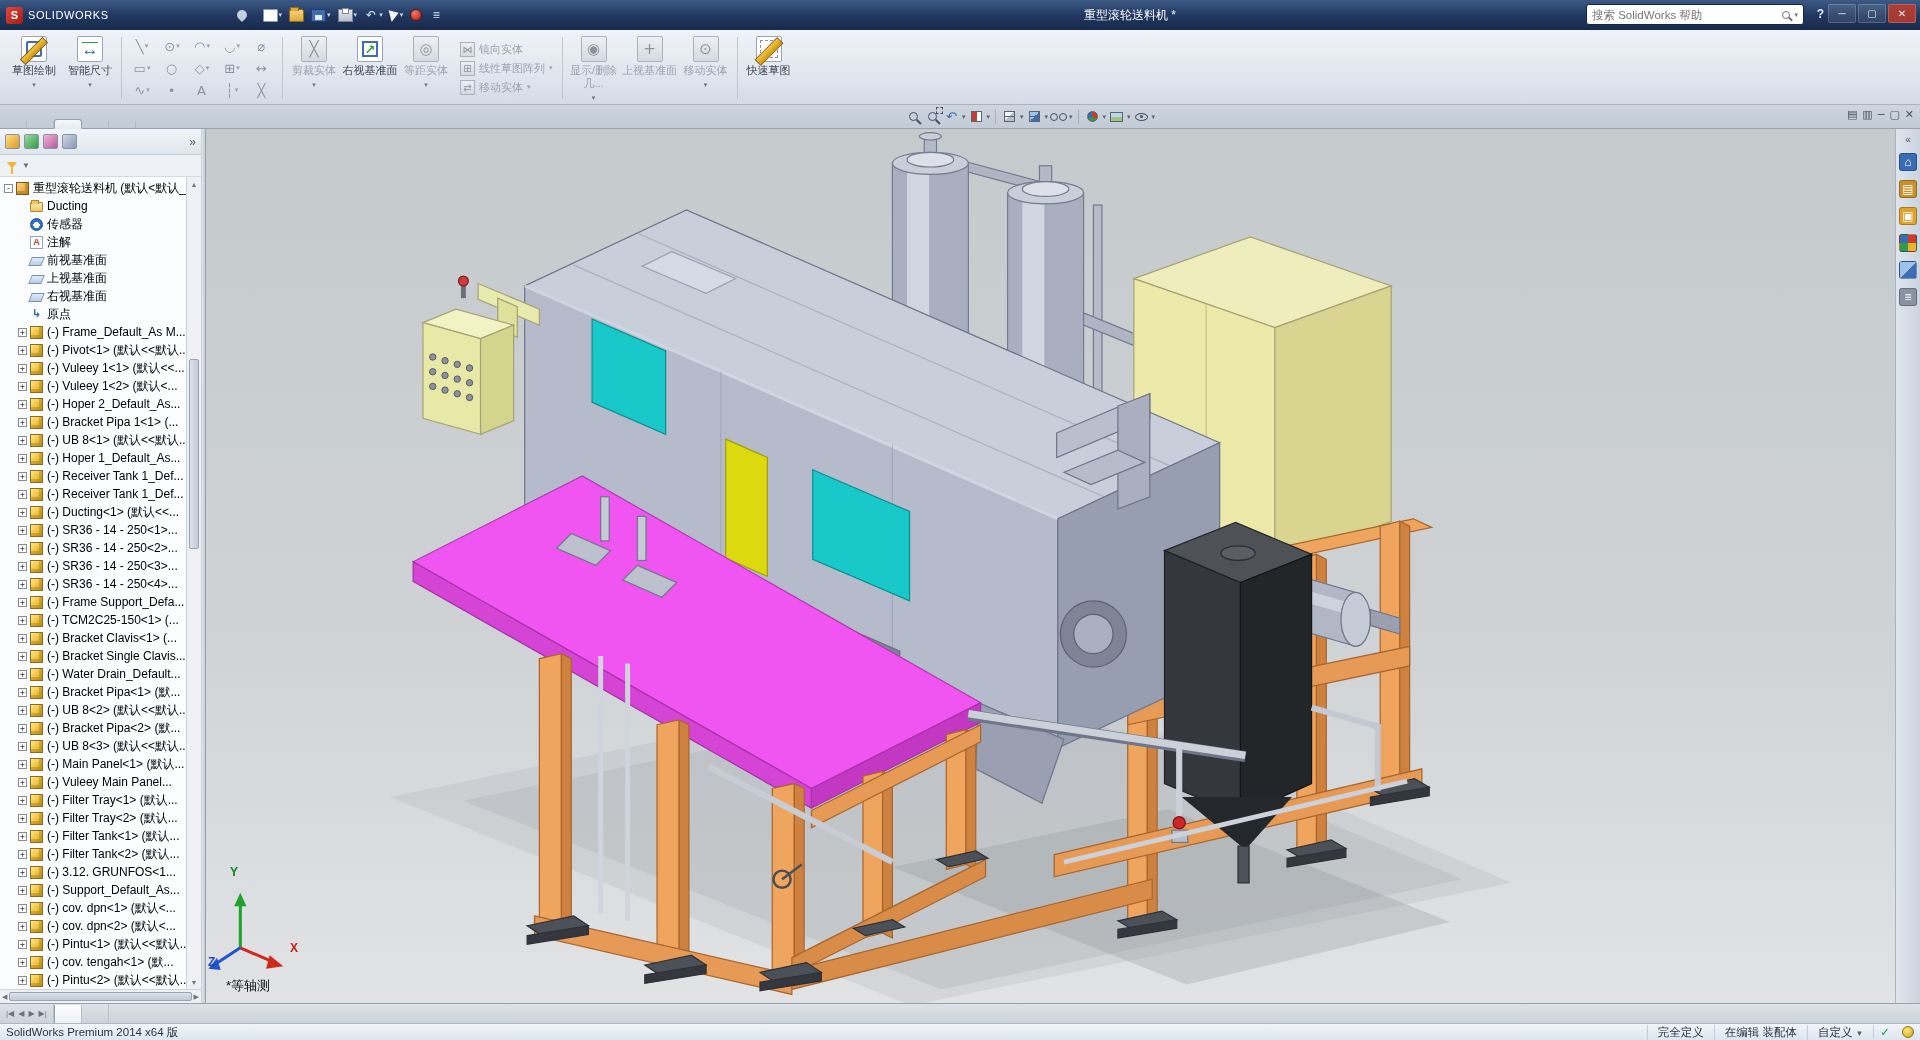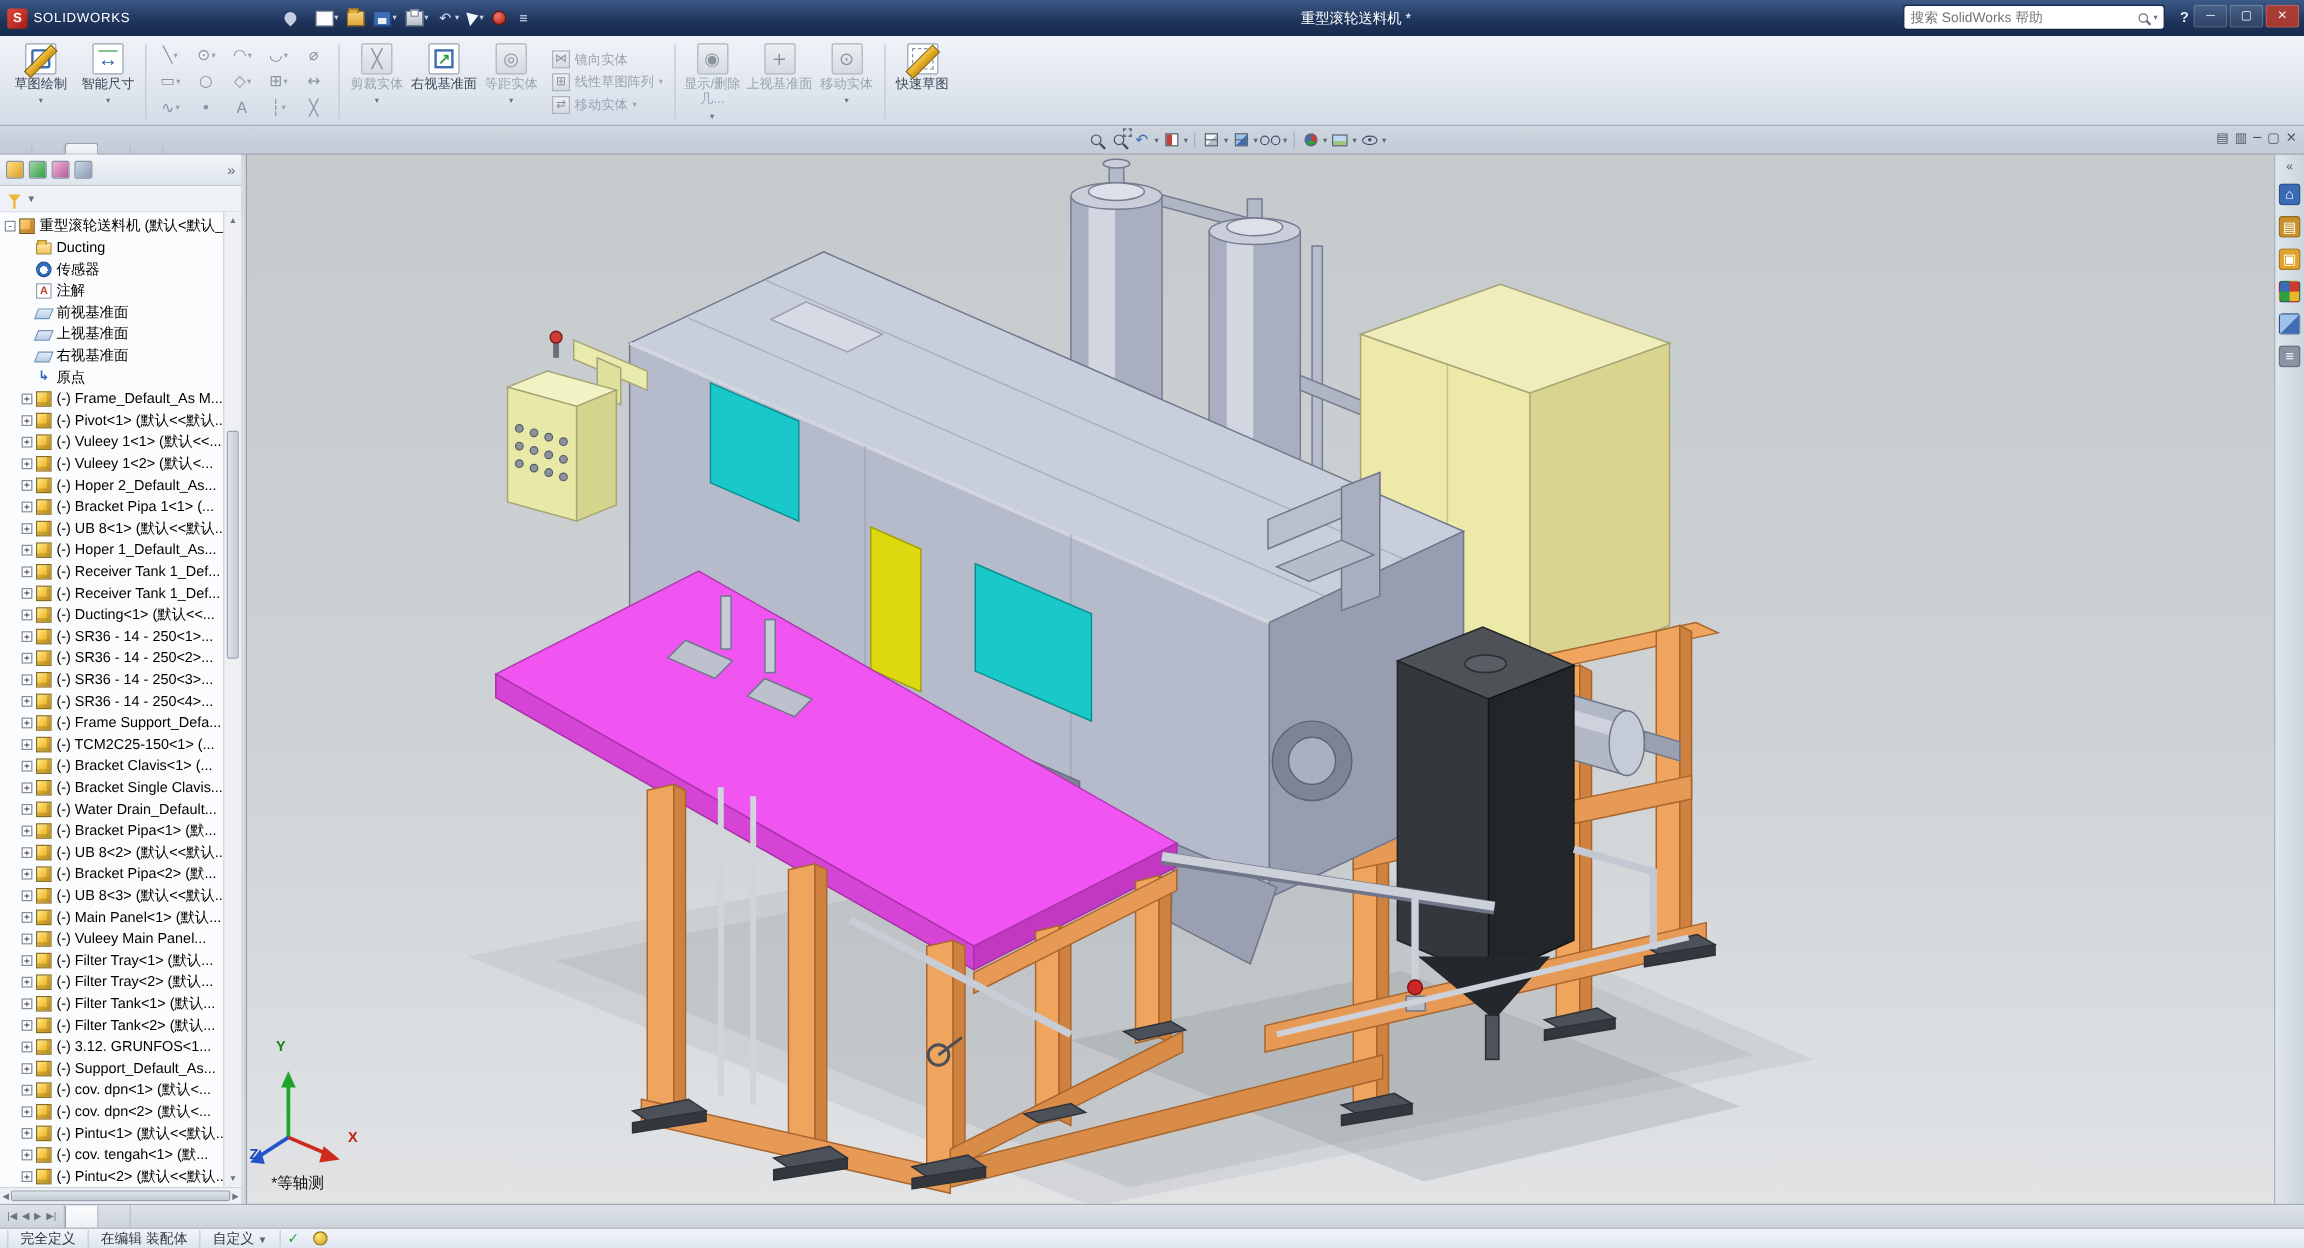--- a/index.html
+++ b/index.html
@@ -873,18 +873,19 @@
     <span>▶|</span>
   </span>
   <div style="display:flex;align-items:stretch">
 
   <span class="btab active"></span>
       <span class="btab"></span>
     </div>
 </div>
 
 <div class="statusbar">
+  <span class="sb-left">SolidWorks Premium 2014 x64 版</span>
   <span class="sb-item">完全定义</span>
   <span class="sb-item">在编辑 装配体</span>
   <span class="sb-item"><span>自定义</span><span class="sb-caret">▼</span></span>
   <span class="sb-check">✓</span>
   <span class="sb-ball"></span>
 </div>
 
 </body></html>

